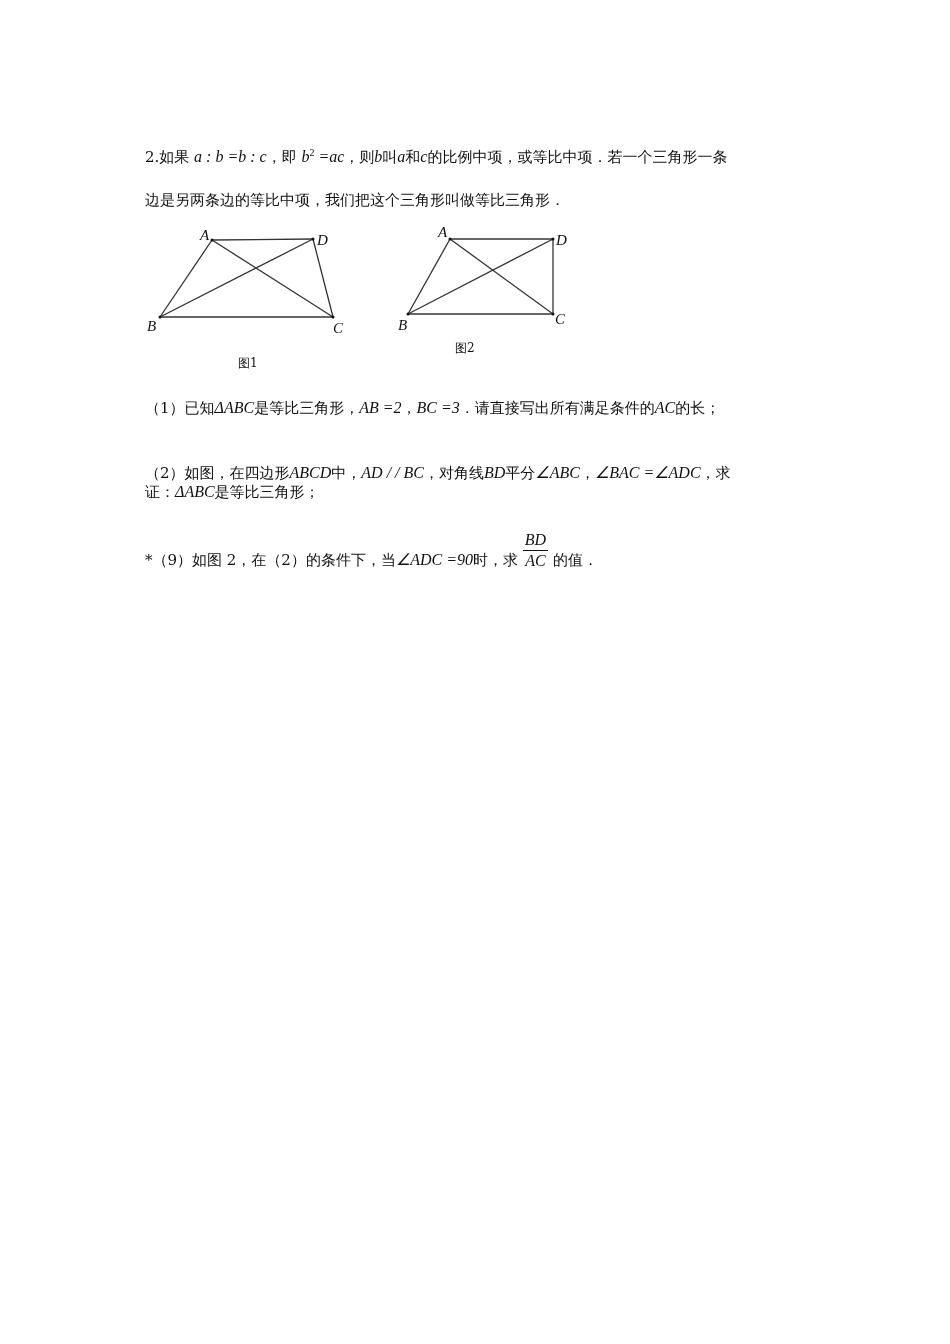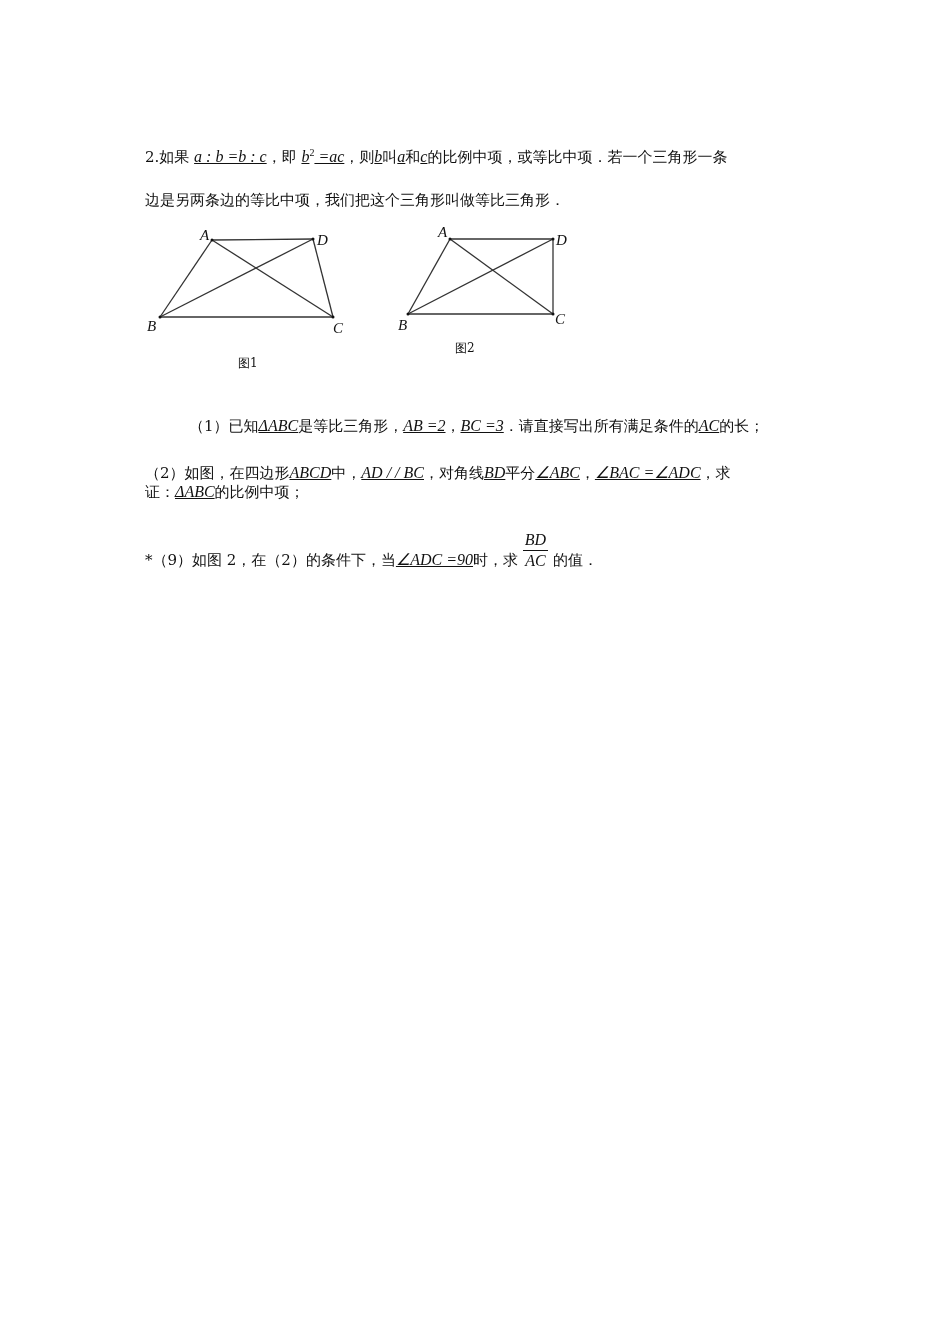--- a/index.html
+++ b/index.html
@@ -1,19 +1,19 @@
 <!DOCTYPE html>
 <html><head>
 <meta charset="utf-8">
 <style>
   html,body{margin:0;padding:0;background:#ffffff;}
   body{width:950px;height:1344px;position:relative;overflow:hidden;
     font-family:"DejaVu Serif","Liberation Serif",serif;color:#111;}
   .line{position:absolute;left:145px;font-size:15px;white-space:nowrap;line-height:20px;}
-  .m{font-family:"Liberation Serif",serif;font-style:italic;font-size:16px;text-decoration:underline;}
+  .m{font-family:"Liberation Serif",serif;font-style:italic;font-size:16px;}
   .mr{font-family:"Liberation Serif",serif;font-size:16px;}
   .fig{position:absolute;}
   .cap{position:absolute;font-size:12px;}
   .frac{display:inline-block;vertical-align:middle;text-align:center;font-family:"Liberation Serif",serif;font-style:italic;font-size:16px;position:relative;top:-10px;}
   .frac .num{display:block;border-bottom:1px solid #111;padding:0 2px;line-height:20px;}
   .frac .den{display:block;line-height:20px;}
 </style>
 </head>
 <body>
 
@@ -66,28 +66,28 @@
     </g>
   <g font-family="Liberation Serif, serif" font-style="italic" font-size="15" fill="#111">
     <text x="48" y="17">A</text>
     <text x="166" y="25">D</text>
     <text x="8" y="110">B</text>
     <text x="165" y="104">C</text>
   </g>
 </svg>
 <div class="cap" style="left:455px;top:340px">图2</div>
 
-<div class="line" style="top:416px;margin-left:44px;">
+<div class="line" style="top:398px;">
   <span>（1）已知</span><span class="m">ΔABC</span><span>是等比三角形，</span><span class="m">AB =2</span><span>，</span><span class="m">BC =3</span><span>．请直接写出所有满足条件的</span><span class="m">AC</span><span>的长；</span>
 </div>
 
 <div class="line" style="top:463px;">
   <span>（2）如图，在四边形</span><span class="m">ABCD</span><span>中，</span><span class="m">AD / / BC</span><span>，对角线</span><span class="m">BD</span><span>平分</span><span class="m">∠ABC</span><span>，</span><span class="m">∠BAC =∠ADC</span><span>，求</span>
 </div>
 <div class="line" style="top:482px;">
-  <span>证：</span><span class="m">ΔABC</span><span>的比例中项；</span>
+  <span>证：</span><span class="m">ΔABC</span><span>是等比三角形；</span>
 </div>
 
 <div class="line" style="top:540px;">
   <span>*（9）如图 2，在（2）的条件下，当</span><span class="m">∠ADC =90</span><span>时，求</span>
   <span class="frac"><span class="num">BD</span><span class="den">AC</span></span>
   <span>的值．</span>
 </div>
 
 </body></html>

